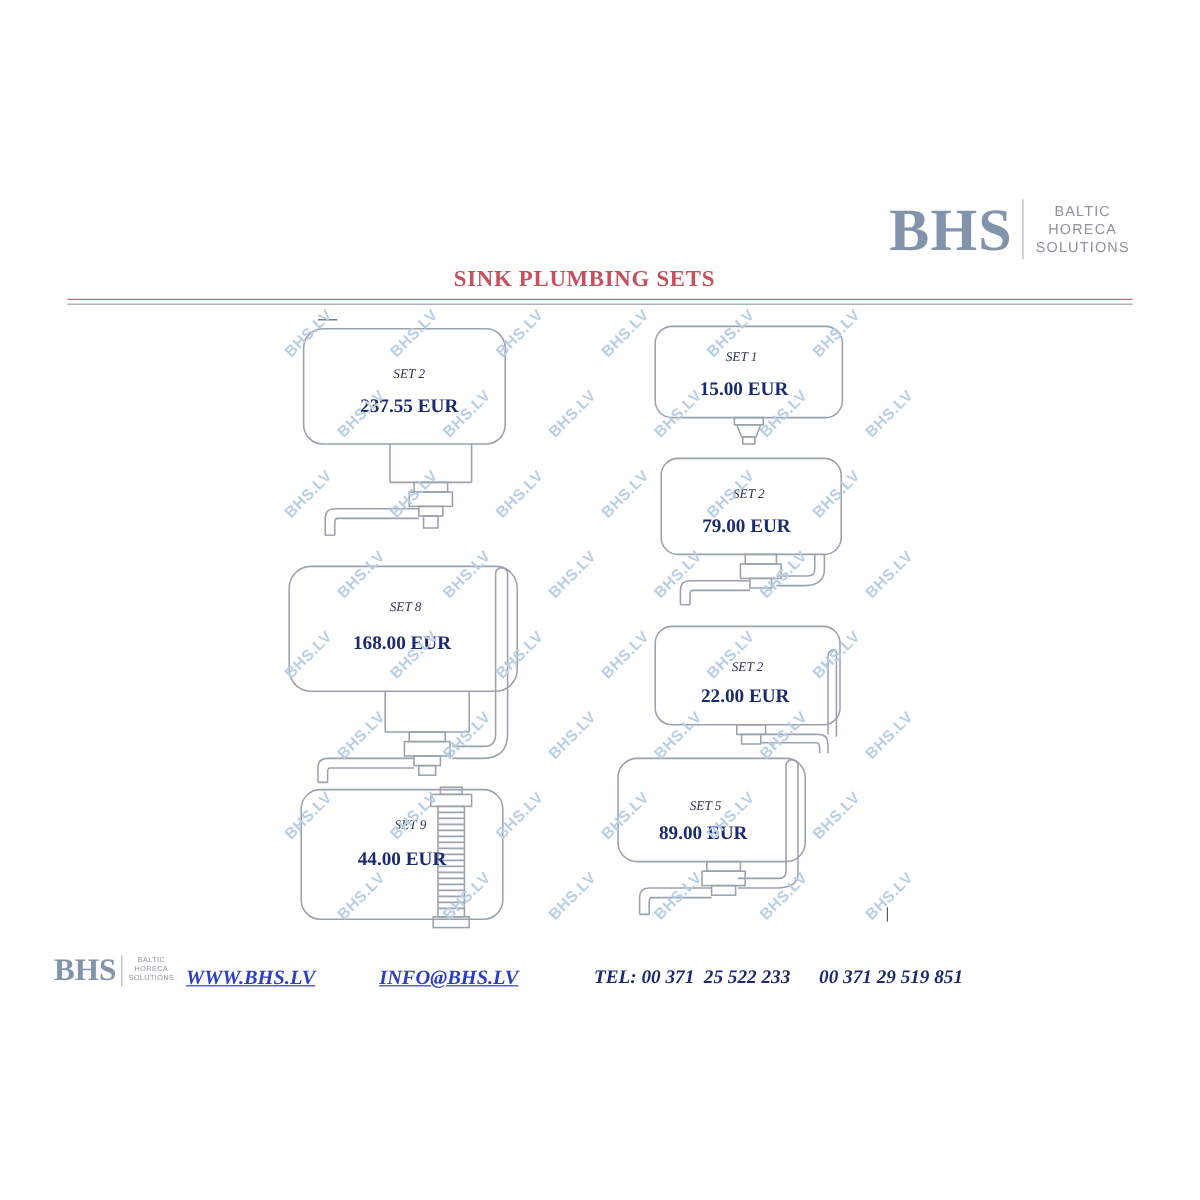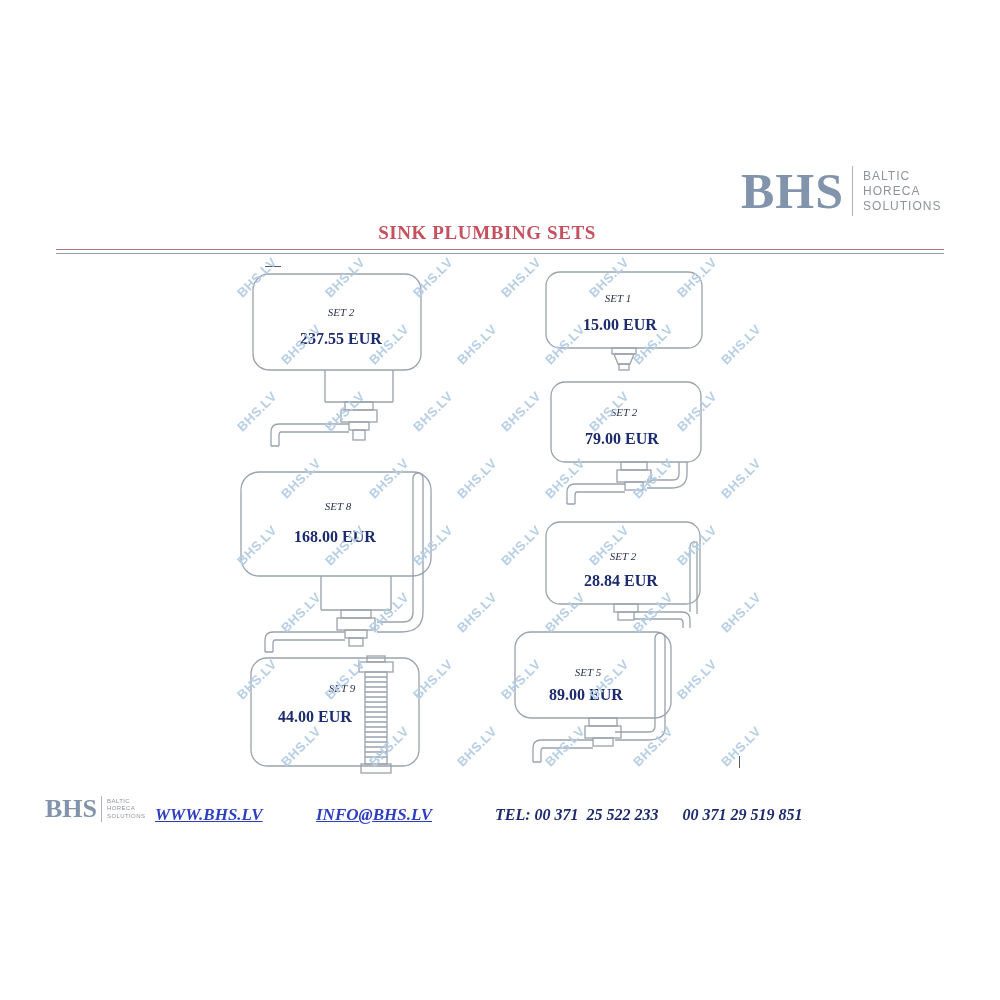--- a/index.html
+++ b/index.html
@@ -6,21 +6,21 @@
   html,body { background:#ffffff; }
   body {
     width:1000px; height:1000px; position:relative; overflow:hidden;
     font-family:"Liberation Serif", serif;
   }
 
   
   .logo { position:absolute; display:flex; align-items:center; }
   .logo-word { font-family:"Liberation Serif", serif; font-weight:bold; color:#8294ac; line-height:1;text-align:center; }
   .logo-sep { width:1px; background:#b0b5bd; align-self:stretch; }
-  .logo-lines { display:flex; flex-direction:column; font-family:"Liberation Sans", sans-serif; color:#8e939b; }
+  .logo-lines { display:flex; flex-direction:column; font-family:"Liberation Sans", sans-serif; color:#8e939b;align-items:center; }
   .logo-big { left:741px; top:166px; }
   .logo-big .logo-word { font-size:50px; letter-spacing:1px; }
   .logo-big .logo-sep { margin:0 10px 0 8px; }
   .logo-big .logo-lines { font-size:12px; line-height:15px; letter-spacing:1px; }
   .logo-small { left:45px; top:796px; }
   .logo-small .logo-word { font-size:26px; }
   .logo-small .logo-sep { margin:0 5px 0 4px; }
   .logo-small .logo-lines { font-size:6px; line-height:7.5px; letter-spacing:0.4px; }
 
   
@@ -127,21 +127,21 @@
       <g fill="none" stroke="#9aa2ad" stroke-width="1.3">
         <rect x="6" y="8" width="168" height="108" rx="16"></rect>
         <rect x="122" y="6" width="18" height="6"></rect>
         <rect x="114" y="12" width="34" height="10"></rect>
         <rect x="120" y="22" width="22" height="92"></rect>
         <path d="M120 27h22M120 32h22M120 37h22M120 42h22M120 47h22M120 52h22M120 57h22M120 62h22M120 67h22M120 72h22M120 77h22M120 82h22M120 87h22M120 92h22M120 97h22M120 102h22M120 107h22"></path>
         <rect x="116" y="114" width="30" height="9"></rect>
       </g>
     </svg>
     <div class="set-label" style="left:97px;top:32px">SET 9</div>
-    <div class="price" style="left:70px;top:58px">44.00 EUR</div>
+    <div class="price" style="left:90px;top:58px">44.00 EUR</div>
   </div>
 
   <div class="product" style="left:540px;top:266px;width:170px;height:105px">
     <svg viewBox="0 0 170 105" width="170" height="105">
       <g fill="none" stroke="#9aa2ad" stroke-width="1.3">
         <rect x="6" y="6" width="156" height="76" rx="14"></rect>
         <rect x="72" y="82" width="24" height="6"></rect>
         <path d="M74 88 L94 88 L90 98 L78 98 Z"></path>
         <rect x="79" y="98" width="10" height="6"></rect>
       </g>
@@ -169,21 +169,21 @@
     <svg viewBox="0 0 170 112" width="170" height="112">
       <g fill="none" stroke="#9aa2ad" stroke-width="1.3">
         <rect x="6" y="6" width="154" height="82" rx="14"></rect>
         <rect x="74" y="88" width="24" height="8"></rect>
         <rect x="78" y="96" width="16" height="8"></rect>
         <path d="M94 96 H142 Q150 96 150 104 V112 M94 103 H140 Q143 103 143 107 V112"></path>
         <path d="M150 30 V96 M157 26 V98 M150 30 A5 5 0 0 1 157 26"></path>
       </g>
     </svg>
     <div class="set-label" style="left:83px;top:34px">SET 2</div>
-    <div class="price" style="left:81px;top:56px">28.84 EUR</div>
+    <div class="price" style="left:81px;top:56px">22.00 EUR</div>
   </div>
 
   <div class="product" style="left:509px;top:626px;width:170px;height:145px">
     <svg viewBox="0 0 170 145" width="170" height="145">
       <g fill="none" stroke="#9aa2ad" stroke-width="1.3">
         <rect x="6" y="6" width="156" height="86" rx="16"></rect>
         <path d="M146 12 A5 5 0 0 1 156 12 M146 12 V100 Q146 106 140 106 H106 M156 12 V102 Q156 114 138 114 H106"></path>
         <rect x="80" y="92" width="28" height="8"></rect>
         <rect x="76" y="100" width="36" height="12"></rect>
         <rect x="84" y="112" width="20" height="8"></rect>

